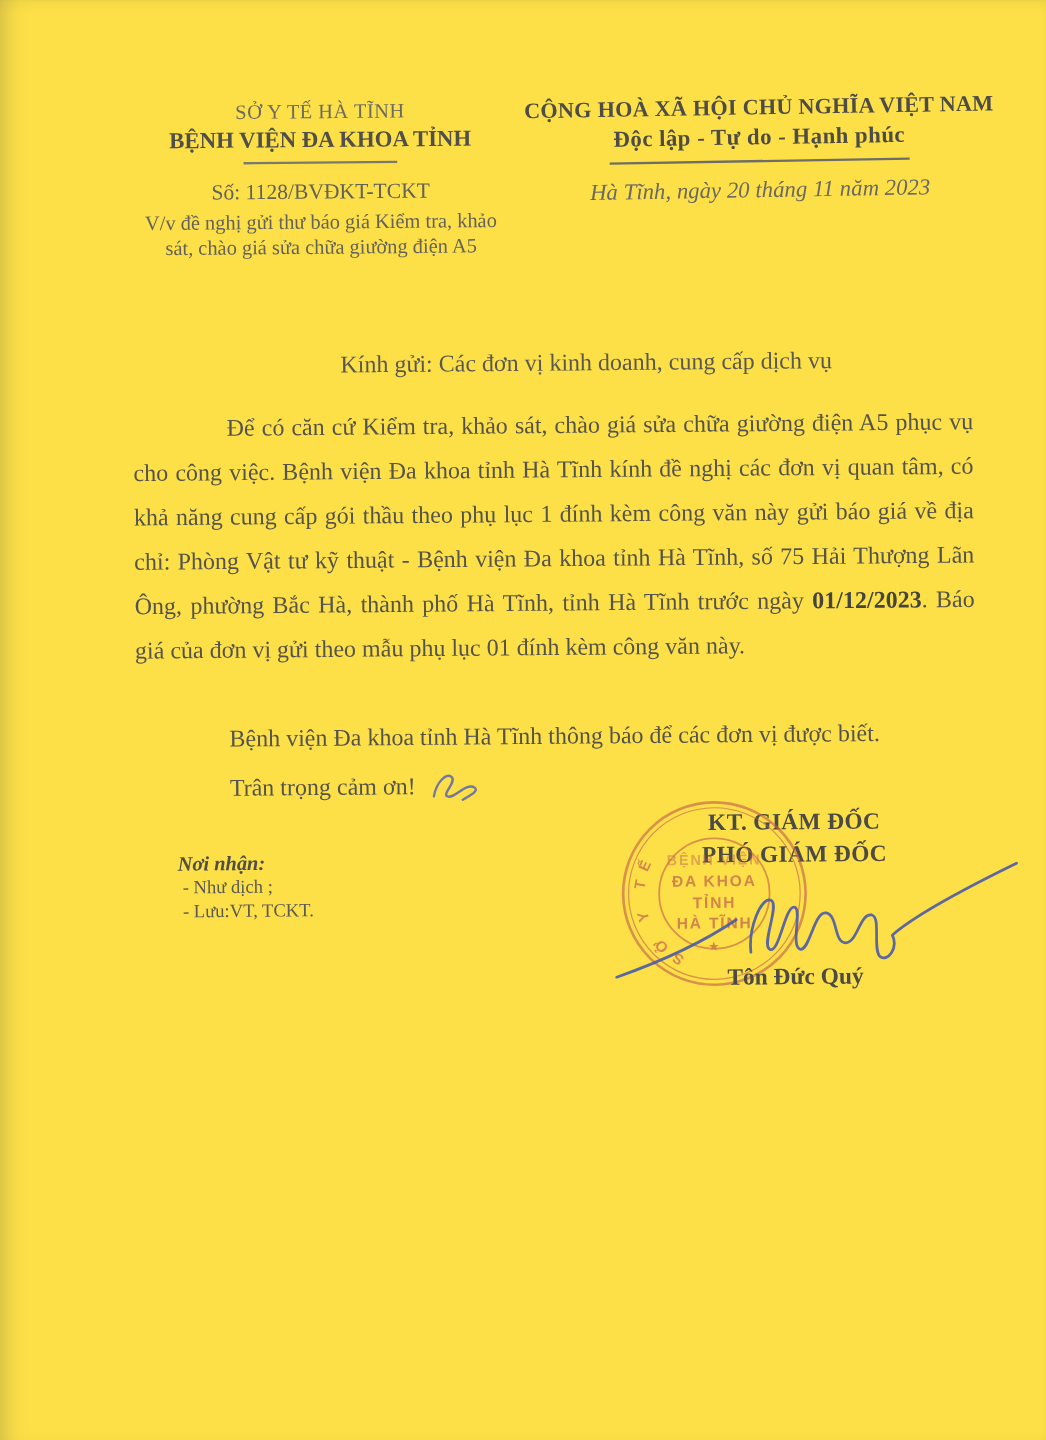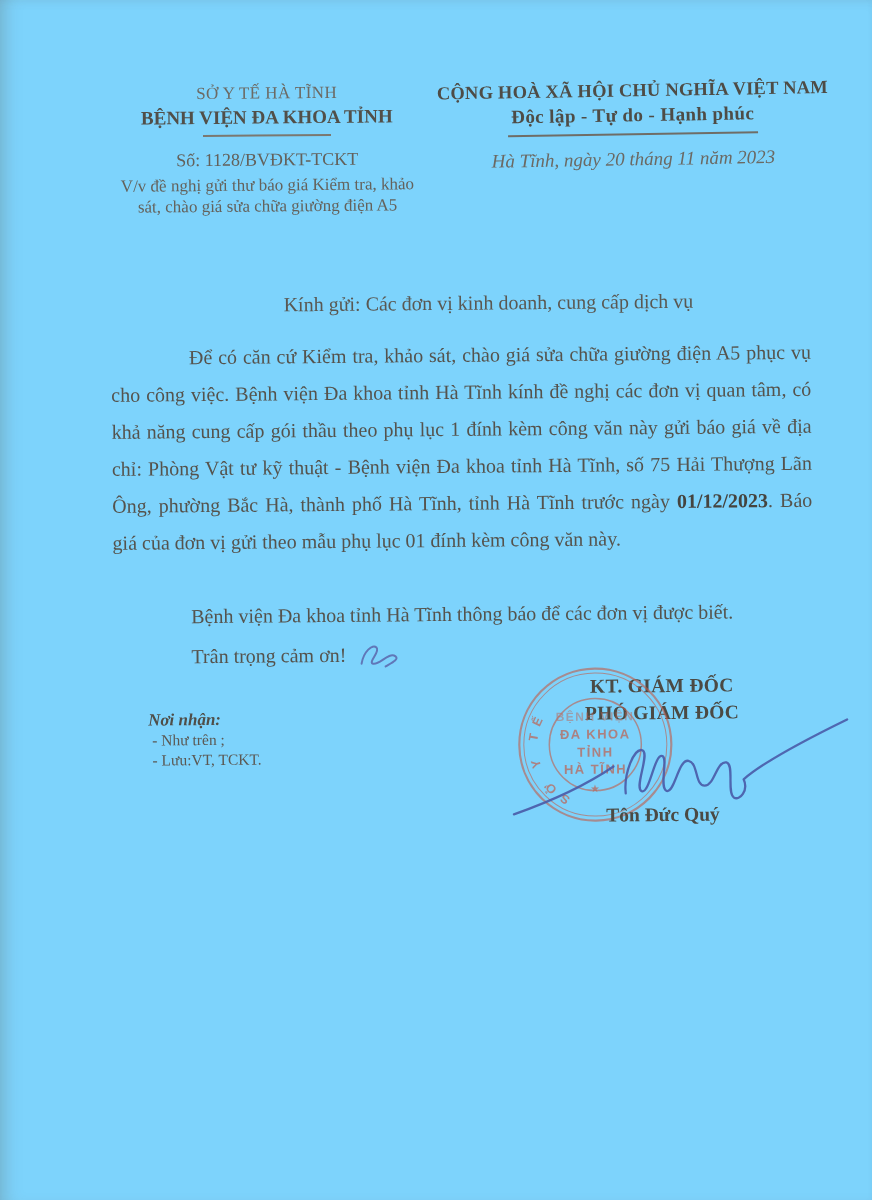--- a/index.html
+++ b/index.html
@@ -1,20 +1,20 @@
 <!DOCTYPE html>
 <html><head>
 <meta charset="utf-8">
 <style>
   html,body{margin:0;padding:0;background:#e9e7e1;}
   .paper{
     position:relative;
     width:872px;height:1200px;
     margin:0 auto;
-    background:#7dd3fc;
+    background:#fde047;
     overflow:hidden;
     font-family:"Liberation Serif", serif;
     color:#54524c;
     box-shadow:inset 16px 0 18px -12px rgba(95,88,76,.28),
                inset 0 8px 14px -10px rgba(95,88,76,.14),
                inset -4px 0 10px -8px rgba(95,88,76,.10);
   }
   .content{position:absolute;inset:0;transform:rotate(-0.5deg);transform-origin:50% 40%;}
 
   
@@ -81,21 +81,21 @@
 
     <p class="para p2">Bệnh viện Đa khoa tỉnh Hà Tĩnh thông báo để các đơn vị được biết.</p>
 
     <p class="para p3"><span>Trân trọng cảm ơn!</span><svg class="initial-mark" width="54" height="42" viewBox="0 0 54 42">
       <path d="M7 30 C9 18, 18 10, 22 14 C26 18, 14 28, 18 30 C24 33, 34 18, 41 23 C45 26, 36 30, 31 33" fill="none" stroke="#5a66ab" stroke-width="2" stroke-linecap="round" opacity=".85"></path>
     </svg></p>
 
     <div class="footer-area">
       <div class="recipients">
         <div class="rec-label">Nơi nhận:</div>
-        <div class="rec-item">- Như trên ;</div>
+        <div class="rec-item">- Như dịch ;</div>
         <div class="rec-item">- Lưu:VT, TCKT.</div>
       </div>
 
       <div class="sig-block">
         <div class="sig-title t1">KT. GIÁM ĐỐC</div>
         <div class="sig-title">PHÓ GIÁM ĐỐC</div>
 
         <svg class="stamp" width="160" height="160" viewBox="0 0 160 160">
           <g fill="none" stroke="rgba(192,94,76,0.72)">
             <circle cx="80" cy="80" r="76" stroke-width="2.2"></circle>

